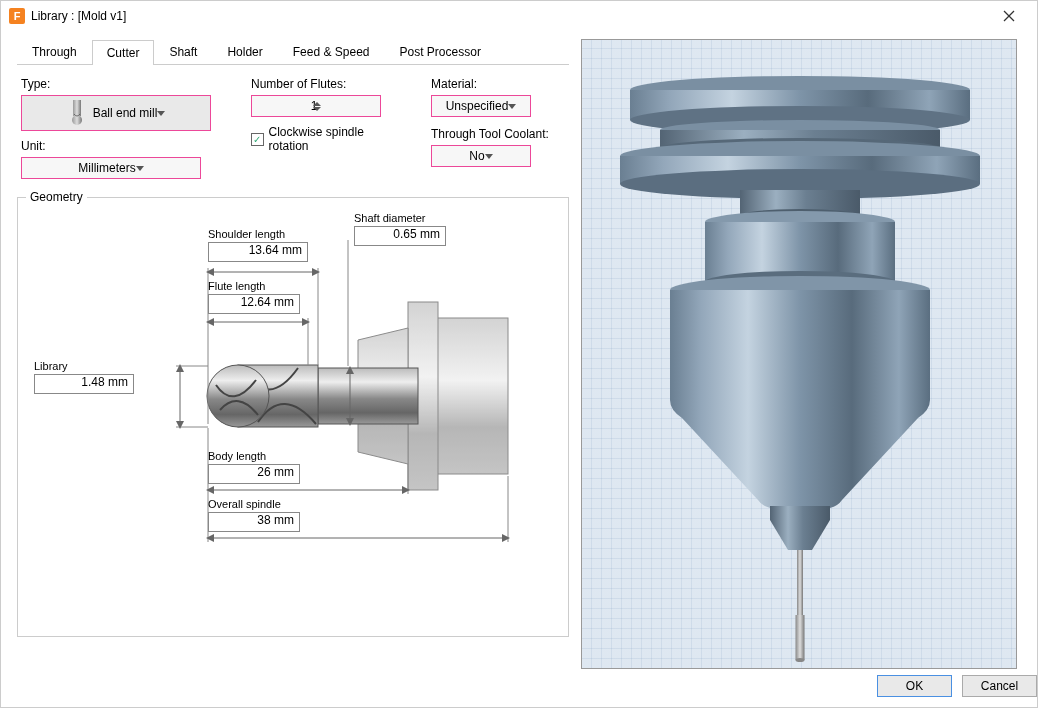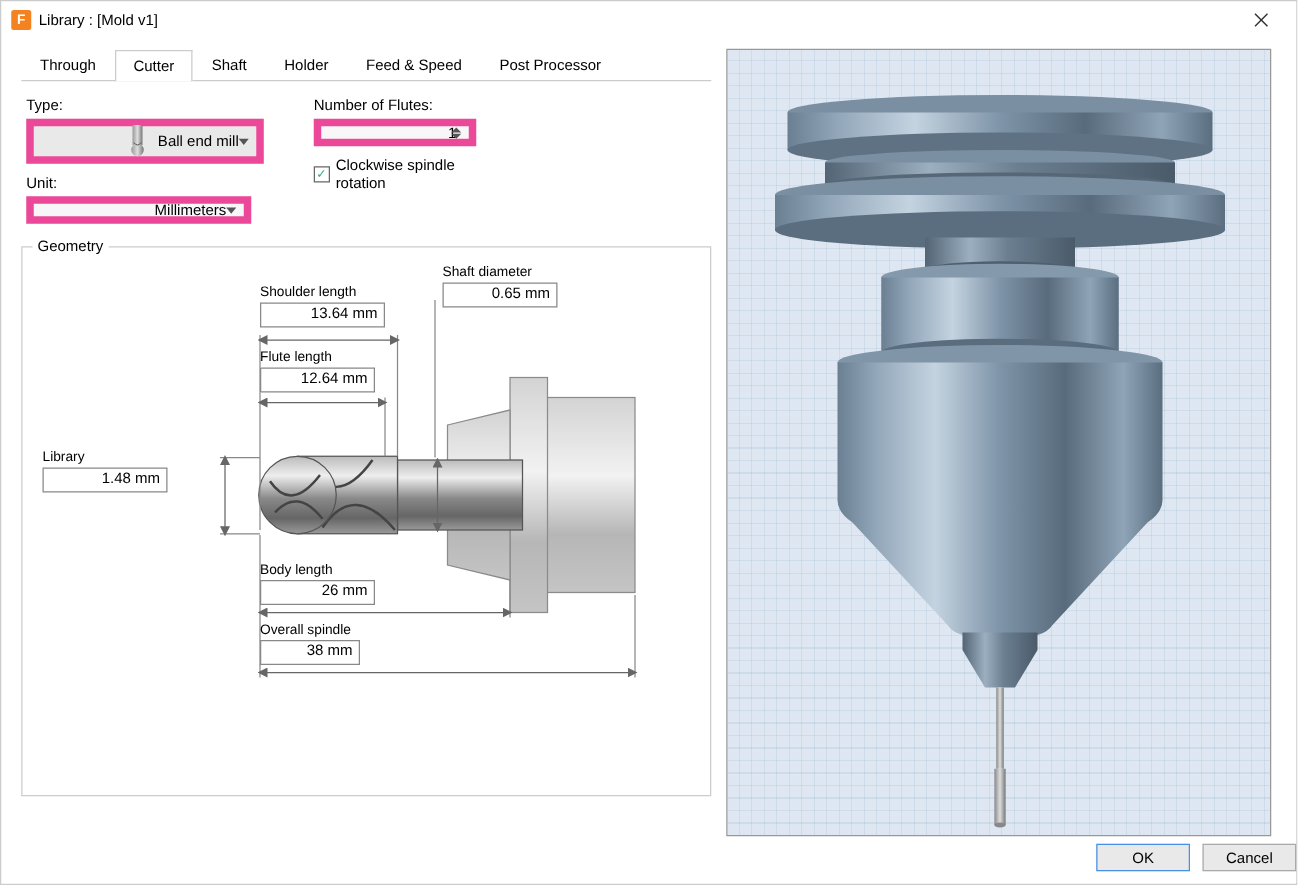--- a/index.html
+++ b/index.html
@@ -12,21 +12,21 @@
   .close-x svg{stroke:#333;}
   .content { padding: 8px 16px 0 16px; display:flex; gap:12px; }
   .left-panel { width: 552px; }
   .right-panel { width: 436px; height: 630px; border:1px solid #999; background: repeating-linear-gradient(0deg,#eef3f8 0 9px,#dde6f0 9px 10px),repeating-linear-gradient(90deg,#eef3f8 0 9px,#dde6f0 9px 10px); background-blend-mode:multiply; position:relative;}
   .tabs { display:flex; border-bottom:1px solid #ccc; }
   .tab { padding:5px 14px; border:1px solid transparent; border-bottom:none; cursor:pointer; color:#000;}
   .tab.active { border-color:#ccc; background:#fff; position:relative; top:1px;}
   .form-row { display:flex; gap:30px; padding:12px 4px 4px 4px;}
   .col { display:flex; flex-direction:column; gap:4px;}
   .label { }
-  .dropdown, .numeric, .combo { border:6px solid #ec4899; background:#f7f7f7; height:22px; display:flex; align-items:center; padding:0 6px; justify-content:flex-end;}
+  .dropdown, .numeric, .combo { border:1px solid #ec4899; background:#f7f7f7; height:22px; display:flex; align-items:center; padding:0 6px; justify-content:center;}
   .dropdown { width:180px;}
   .numeric { width:130px;}
   .combo { width:100px;}
   .type-dd { width:190px; height:36px; background:#e9e9e9;}
   .type-dd .mill-icon{width:20px;height:26px;margin-right:6px;}
   .caret { width:0;height:0;border-left:4px solid transparent;border-right:4px solid transparent;border-top:5px solid #555;}
   .spin {display:flex;flex-direction:column;gap:1px;margin-left:-4px;}
   .spin .tri{width:0;height:0;border-left:4px solid transparent;border-right:4px solid transparent;}
   .spin .up{border-bottom:4px solid #555;} .spin .dn{border-top:4px solid #555;}
   .checkbox-row{display:flex;align-items:center;gap:5px;margin-top:4px;}
@@ -105,20 +105,32 @@
                 <div class="tri up"></div>
                 <div class="tri dn"></div>
               </div>
           </div>
           <div class="checkbox-row">
             <div class="chk">✓</div>
             <span>Clockwise spindle rotation</span>
           </div>
         </div>
 
+        <div class="col" style="width:130px">
+          <span class="label">Material:</span>
+          <div class="combo">
+            <span>Unspecified</span>
+            <span class="caret"></span>
+          </div>
+          <span class="label" style="margin-top:6px">Through Tool Coolant:</span>
+          <div class="combo">
+            <span>No</span>
+            <span class="caret"></span>
+          </div>
+        </div>
       </div>
 
       <div class="fieldset">
         <span class="legend">Geometry</span>
 
         <svg class="geom-svg" width="520" height="420">
           <defs>
             <linearGradient id="metal" x1="0" y1="0" x2="0" y2="1">
               <stop offset="0" stop-color="#bbb"></stop>
                 <stop offset="0.25" stop-color="#eee"></stop>
@@ -201,21 +213,21 @@
             </div>
         </div>
         <div class="dim-group" style="left:190px;top:252px;">
           <div class="dim-label">Body length</div>
           <div class="dim-input" style="width:92px">
               <span>26 mm</span>
             </div>
         </div>
         <div class="dim-group" style="left:190px;top:300px;">
           <div class="dim-label">Overall spindle</div>
-          <div class="dim-input" style="width:80px">
+          <div class="dim-input" style="width:92px">
               <span>38 mm</span>
             </div>
         </div>
       </div>
     </div>
 
     <div class="right-panel">
       <svg class="holder-svg" width="436" height="628">
         <defs>
           <linearGradient id="steel" x1="0" x2="1">

